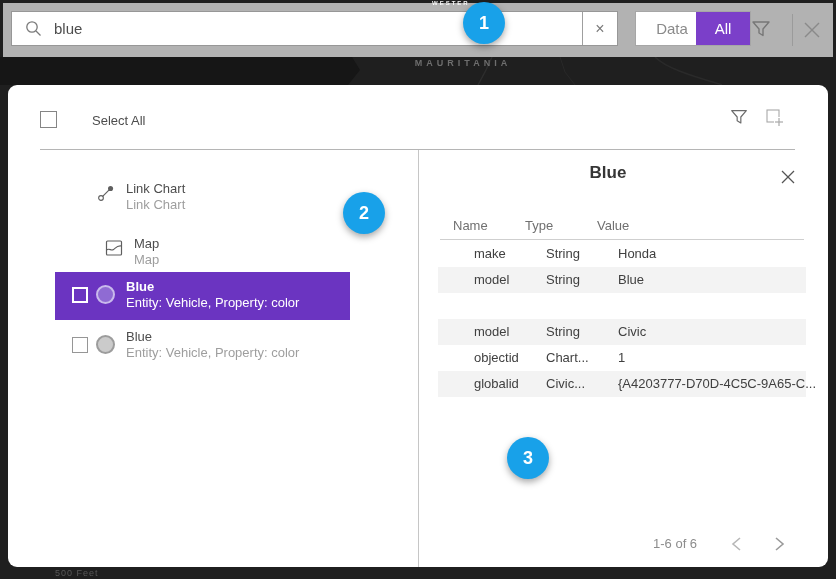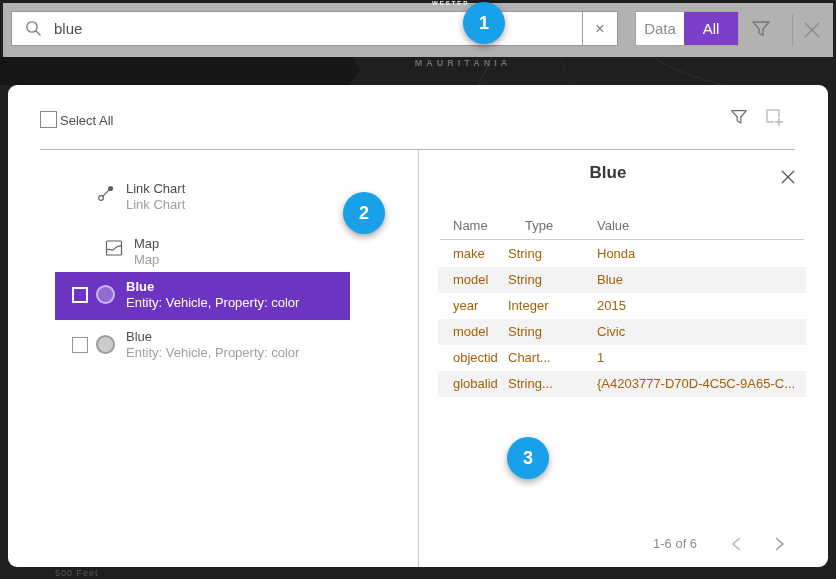--- a/index.html
+++ b/index.html
@@ -18,33 +18,33 @@
   .topbar{position:absolute;left:3px;top:3px;width:830px;height:54px;background:#B2B2B2;z-index:2;}
   .searchbox{position:absolute;left:8px;top:8px;width:607px;height:35px;background:#fff;
              border:1px solid #979797;display:flex;align-items:stretch;box-sizing:border-box;}
   .sicon{width:42px;display:flex;align-items:center;justify-content:center;}
   .searchbox input{flex:1;border:none;outline:none;background:transparent;font-size:15px;
                    color:#4d4d4d;font-family:inherit;padding:0;}
   .search-clear{width:34px;border-left:1px solid #9f9f9f;display:flex;align-items:center;
                 justify-content:center;font-size:16px;color:#7b7b7b;cursor:pointer;}
   .scope{position:absolute;left:632px;top:8px;height:35px;background:#fff;
          border:1px solid #a6a6a6;display:flex;box-sizing:border-box;}
-  .scope-data{width:48px;text-align:center;line-height:33px;font-size:15px;color:#8a8a8a;cursor:pointer;}
+  .scope-data{width:48px;text-align:center;line-height:33px;font-size:15px;color:#8a8a8a;cursor:pointer;padding-left:12px;}
   .scope-all{width:54px;text-align:center;line-height:33px;font-size:15px;color:#fff;
              background:#7B3FC9;cursor:pointer;}
   .tb-filter{position:absolute;left:746px;top:14px;width:26px;height:26px;cursor:pointer;}
   .tb-div{position:absolute;left:789px;top:11px;width:1px;height:32px;background:#9b9b9b;}
   .tb-close{position:absolute;left:796px;top:14px;width:26px;height:26px;cursor:pointer;}
 
   
   .panel{position:absolute;left:8px;top:85px;width:820px;height:482px;background:#fff;
          border-radius:9px;z-index:2;}
   .chk{box-sizing:border-box;position:absolute;background:transparent;cursor:pointer;}
   .select-all-chk{left:32px;top:26px;width:17px;height:17px;border:1px solid #858585;}
-  .select-all-label{position:absolute;left:52px;top:28px;font-size:13px;color:#4d4d4d;}
+  .select-all-label{position:absolute;left:84px;top:28px;font-size:13px;color:#4d4d4d;}
   .p-filter{position:absolute;left:720px;top:21px;width:24px;height:24px;cursor:pointer;}
   .p-add{position:absolute;left:755px;top:21px;width:24px;height:24px;cursor:pointer;}
   .hdr-div{position:absolute;left:32px;top:64px;width:755px;height:1px;background:#b5b5b5;}
   .v-div{position:absolute;left:410px;top:65px;width:1px;height:417px;background:#c6c6c6;}
 
   
   .ri{position:absolute;cursor:pointer;}
   .ri-title{position:absolute;font-size:13px;color:#4d4d4d;white-space:nowrap;}
   .ri-sub{position:absolute;font-size:13px;color:#9e9e9e;white-space:nowrap;}
   .ri1{left:40px;top:88px;width:360px;height:44px;}
@@ -67,22 +67,22 @@
 
   
   .details-title{position:absolute;left:410px;top:78px;width:380px;text-align:center;
                  font-size:17px;font-weight:600;color:#363636;}
   .details-close{position:absolute;left:770px;top:82px;width:20px;height:20px;cursor:pointer;}
   .th{position:absolute;top:133px;font-size:13px;color:#707070;}
   .th-name{left:445px}.th-type{left:517px}.th-value{left:589px}
   .th-div{position:absolute;left:432px;top:154px;width:364px;height:1px;background:#cfcfcf;}
   .trow{position:absolute;left:430px;width:368px;height:26px;}
   .trow.alt{background:#f3f3f3;}
-  .trow span{position:absolute;line-height:26px;font-size:13px;color:#a16207;white-space:nowrap;}
-  .tc1{left:15px}.tc2{left:70px}.tc3{left:159px}
+  .trow span{position:absolute;line-height:26px;font-size:13px;color:#404040;white-space:nowrap;margin-left:21px;}
+  .tc1{left:15px}.tc2{left:87px}.tc3{left:159px}
   .r0{top:156px}.r1{top:182px}.r2{top:208px}.r3{top:234px}.r4{top:260px}.r5{top:286px}
   .pag-label{position:absolute;left:645px;top:451px;font-size:13px;color:#8c8c8c;}
   .pag-prev{position:absolute;left:722px;top:452px;width:14px;height:14px;cursor:pointer;}
   .pag-next{position:absolute;left:764px;top:452px;width:14px;height:14px;cursor:pointer;}
 
   
   .badge{position:absolute;width:42px;height:42px;border-radius:50%;background:#18A1E9;color:#fff;
          display:flex;align-items:center;justify-content:center;font-size:18px;font-weight:bold;
          z-index:10;box-shadow:0 3px 7px rgba(0,0,0,.35);}
   .badge1{left:463px;top:2px;}
@@ -205,38 +205,33 @@
     <div class="trow r0">
       <span class="tc1">make</span>
       <span class="tc2">String</span>
       <span class="tc3">Honda</span>
     </div>
     <div class="trow r1 alt">
       <span class="tc1">model</span>
       <span class="tc2">String</span>
       <span class="tc3">Blue</span>
     </div>
-    <div class="trow r2">
-      <span class="tc1">year</span>
-      <span class="tc2">Integer</span>
-      <span class="tc3">2015</span>
-    </div>
     <div class="trow r3 alt">
       <span class="tc1">model</span>
       <span class="tc2">String</span>
       <span class="tc3">Civic</span>
     </div>
     <div class="trow r4">
       <span class="tc1">objectid</span>
       <span class="tc2">Chart...</span>
       <span class="tc3">1</span>
     </div>
     <div class="trow r5 alt">
       <span class="tc1">globalid</span>
-      <span class="tc2">String...</span>
+      <span class="tc2">Civic...</span>
       <span class="tc3">{A4203777-D70D-4C5C-9A65-C...</span>
     </div>
 
     <div class="pag-label">1-6 of 6</div>
     <span class="pag-prev">
       <svg width="14" height="14" viewBox="0 0 12 14">
           <path d="M9 1L2 7l7 6" fill="none" stroke="#b7b7b7" stroke-width="1.6"></path>
         </svg>
     </span>
     <span class="pag-next">

